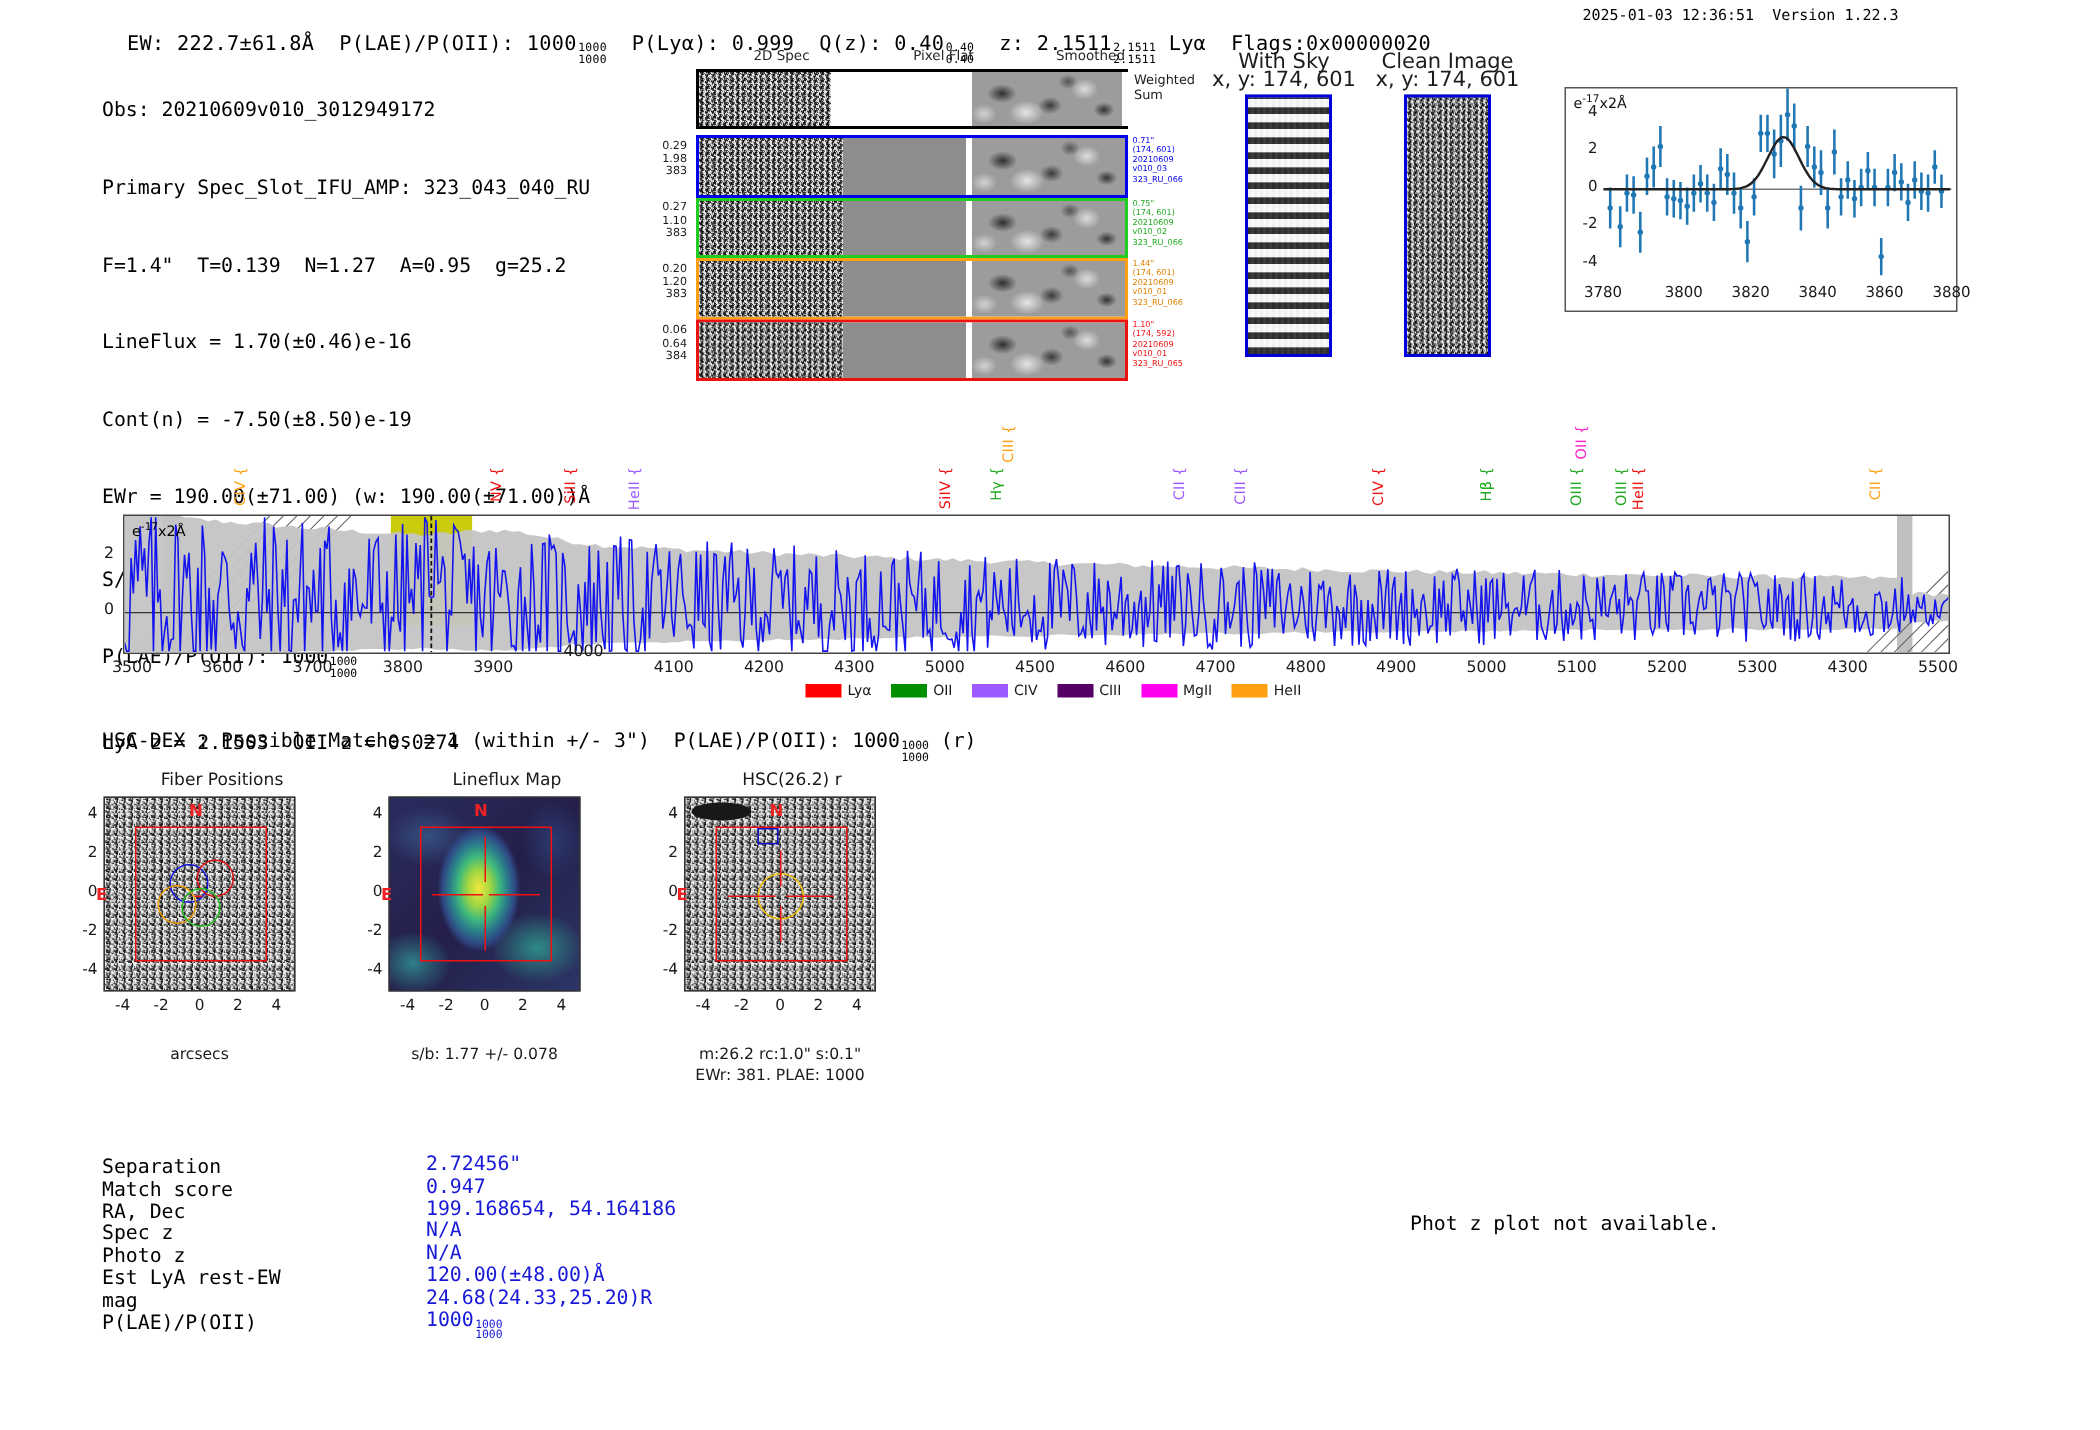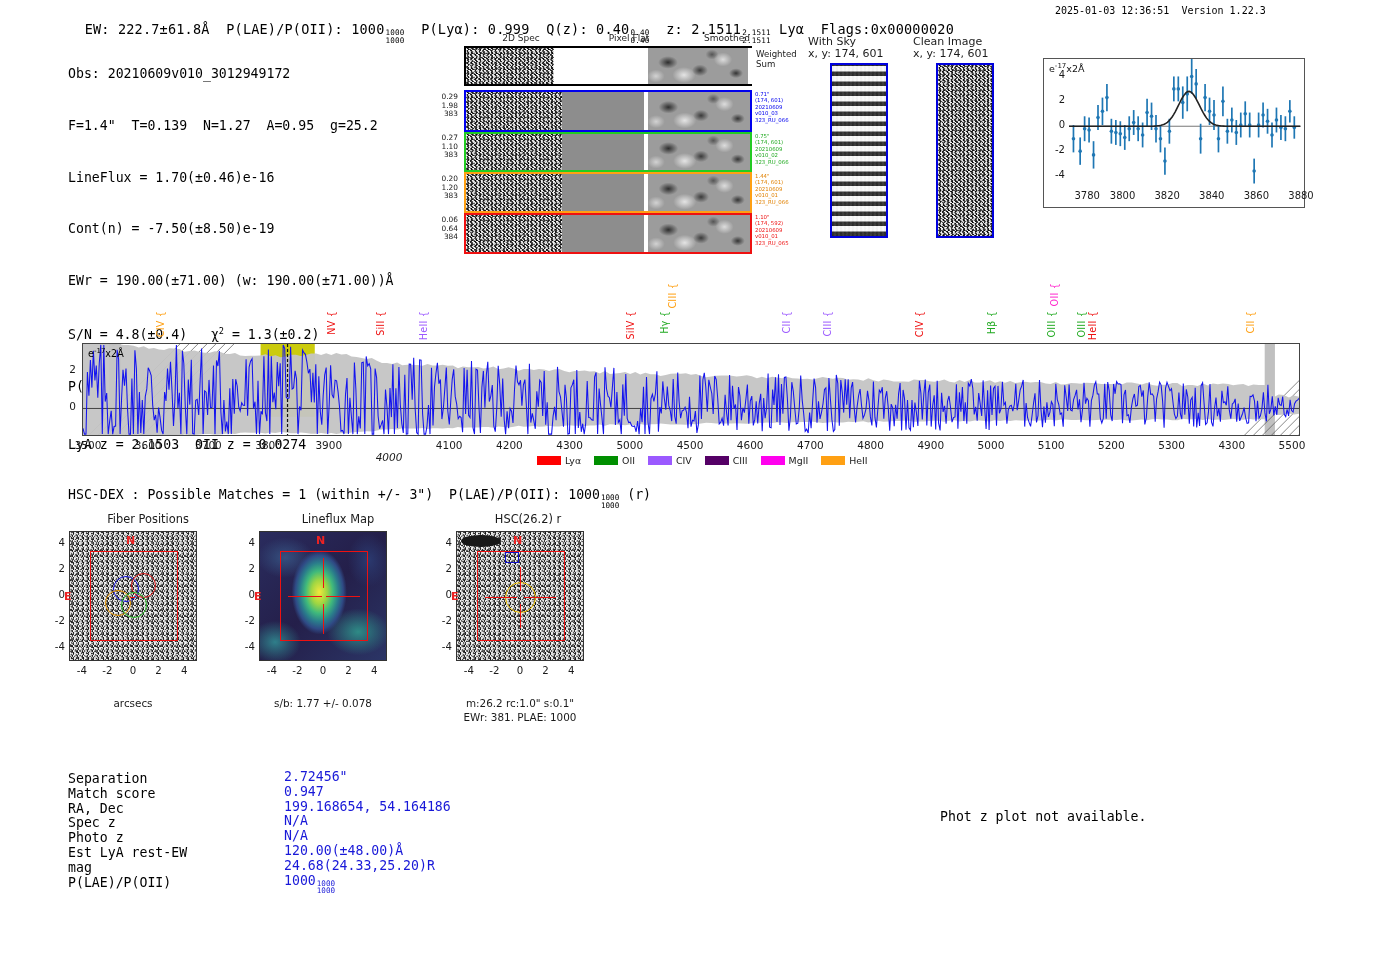--- a/index.html
+++ b/index.html
@@ -76,21 +76,21 @@
     font-size: 5.4px; line-height: 6.4px;
   }
   #wsum-label {
     position: absolute; font-family: "DejaVu Sans", sans-serif;
     font-size: 8.6px; line-height: 10px; color: #1c1c1c;
   }
 
   
   .cut-title {
     position: absolute; font-family: "DejaVu Sans", sans-serif;
-    font-size: 11px; line-height: 11.5px; text-align: left; color: #1c1c1c;
+    font-size: 14px; line-height: 11.5px; text-align: center; color: #1c1c1c;
   }
   .cut-box { position: absolute; border: 2px solid #0000dd; box-sizing: border-box; }
   .sky-stripes {
     background-color: #a8a8a8;
     background-image:
       repeating-linear-gradient(0deg, rgba(30,30,30,.82) 0 4px, rgba(255,255,255,.9) 5px 10px),
       repeating-linear-gradient(90deg, rgba(0,0,0,.30) 0 2px, rgba(255,255,255,.22) 2px 4px),
       repeating-linear-gradient(35deg, rgba(0,0,0,.18) 0 1px, rgba(255,255,255,.14) 1px 3px);
     background-size: auto, 4px 4px, 5px 5px;
   }
@@ -184,20 +184,21 @@
 </head>
 <body>
 
 <div class="abs mono" id="header-line">
   <span>EW: 222.7±61.8Å</span><span>  </span><span>P(LAE)/P(OII): 1000</span><span class="sup-sub"><span>1000</span><span>1000</span></span><span>  </span><span>P(Lyα): 0.999</span><span>  </span><span>Q(z): 0.40</span><span class="sup-sub"><span>0.40</span><span>0.40</span></span><span>  </span><span>z: 2.1511</span><span class="sup-sub"><span>2.1511</span><span>2.1511</span></span><span> </span><span>Lyα</span><span>  </span><span>Flags:0x00000020</span>
 </div>
 <div class="abs mono" id="header-timestamp">2025-01-03 12:36:51  Version 1.22.3</div>
 
 <div class="abs mono" id="info-block">
   <div class="ln">Obs: 20210609v010_3012949172</div>
+  <div class="ln">Primary Spec_Slot_IFU_AMP: 323_043_040_RU</div>
   <div class="ln">F=1.4"  T=0.139  N=1.27  A=0.95  g=25.2</div>
   <div class="ln">LineFlux = 1.70(±0.46)e-16</div>
   <div class="ln">Cont(n) = -7.50(±8.50)e-19</div>
   <div class="ln">EWr = 190.00(±71.00) (w: 190.00(±71.00))Å</div>
   <div class="ln"><span>S/N = 4.8(±0.4)   χ</span><sup style="font-size:8.6px">2</sup><span> = 1.3(±0.2)</span></div>
   <div class="ln"><span>P(LAE)/P(OII): 1000</span><span class="sup-sub"><span>1000</span><span>1000</span></span></div>
   <div class="ln">LyA z = 2.1503  OII z = 0.0274</div>
 </div>
 
 <div class="abs" id="twod-wrap">
@@ -412,21 +413,21 @@
       <line x1="251.3076923076923" y1="58.28571428571428" x2="251.3076923076923" y2="80.69387755102039" stroke="#1f77b4" stroke-width="1.7"></line>
       <circle cx="251.3076923076923" cy="69.48979591836734" r="1.8" fill="#1f77b4"></circle>
       <path d="M26.0,68.2 L27.6,68.2 L29.1,68.2 L30.7,68.2 L32.2,68.2 L33.8,68.2 L35.4,68.2 L36.9,68.2 L38.5,68.2 L40.1,68.2 L41.6,68.2 L43.2,68.2 L44.7,68.2 L46.3,68.2 L47.9,68.2 L49.4,68.2 L51.0,68.2 L52.5,68.2 L54.1,68.2 L55.7,68.2 L57.2,68.2 L58.8,68.2 L60.4,68.2 L61.9,68.2 L63.5,68.2 L65.0,68.2 L66.6,68.2 L68.2,68.2 L69.7,68.2 L71.3,68.2 L72.8,68.2 L74.4,68.2 L76.0,68.2 L77.5,68.2 L79.1,68.2 L80.7,68.2 L82.2,68.2 L83.8,68.2 L85.3,68.2 L86.9,68.2 L88.5,68.2 L90.0,68.2 L91.6,68.2 L93.1,68.2 L94.7,68.2 L96.3,68.2 L97.8,68.2 L99.4,68.2 L101.0,68.2 L102.5,68.2 L104.1,68.2 L105.6,68.2 L107.2,68.2 L108.8,68.2 L110.3,68.2 L111.9,68.1 L113.4,68.0 L115.0,67.8 L116.6,67.6 L118.1,67.3 L119.7,66.8 L121.3,66.2 L122.8,65.4 L124.4,64.3 L125.9,62.9 L127.5,61.1 L129.1,59.0 L130.6,56.6 L132.2,53.8 L133.7,50.8 L135.3,47.7 L136.9,44.5 L138.4,41.5 L140.0,38.7 L141.6,36.4 L143.1,34.7 L144.7,33.6 L146.2,33.4 L147.8,33.9 L149.4,35.2 L150.9,37.2 L152.5,39.7 L154.0,42.6 L155.6,45.7 L157.2,48.9 L158.7,52.0 L160.3,54.9 L161.9,57.5 L163.4,59.9 L165.0,61.8 L166.5,63.4 L168.1,64.7 L169.7,65.7 L171.2,66.5 L172.8,67.0 L174.3,67.4 L175.9,67.7 L177.5,67.9 L179.0,68.0 L180.6,68.1 L182.2,68.2 L183.7,68.2 L185.3,68.2 L186.8,68.2 L188.4,68.2 L190.0,68.2 L191.5,68.2 L193.1,68.2 L194.6,68.2 L196.2,68.2 L197.8,68.2 L199.3,68.2 L200.9,68.2 L202.5,68.2 L204.0,68.2 L205.6,68.2 L207.1,68.2 L208.7,68.2 L210.3,68.2 L211.8,68.2 L213.4,68.2 L214.9,68.2 L216.5,68.2 L218.1,68.2 L219.6,68.2 L221.2,68.2 L222.8,68.2 L224.3,68.2 L225.9,68.2 L227.4,68.2 L229.0,68.2 L230.6,68.2 L232.1,68.2 L233.7,68.2 L235.2,68.2 L236.8,68.2 L238.4,68.2 L239.9,68.2 L241.5,68.2 L243.1,68.2 L244.6,68.2 L246.2,68.2 L247.7,68.2 L249.3,68.2 L250.9,68.2 L252.4,68.2 L254.0,68.2 L255.5,68.2 L257.1,68.2 " fill="none" stroke="#222222" stroke-width="1.6"></path>
     </svg>
   <div id="lp-ticks">
       <div class="lp-ytick" style="left:4px;top:111.0408163265306px;width:18px;text-align:right;">-4</div>
       <div class="lp-ytick" style="left:4px;top:86.14285714285712px;width:18px;text-align:right;">-2</div>
       <div class="lp-ytick" style="left:4px;top:61.244897959183675px;width:18px;text-align:right;">0</div>
       <div class="lp-ytick" style="left:4px;top:36.346938775510196px;width:18px;text-align:right;">2</div>
       <div class="lp-ytick" style="left:4px;top:11.448979591836732px;width:18px;text-align:right;">4</div>
-      <div class="lp-xtick" style="left:12.92307692307692px;top:132px;width:44px;text-align:right;">3780</div>
+      <div class="lp-xtick" style="left:12.92307692307692px;top:132px;width:44px;text-align:left;">3780</div>
       <div class="lp-xtick" style="left:57.53846153846155px;top:132px;width:44px;text-align:center;">3800</div>
       <div class="lp-xtick" style="left:102.15384615384615px;top:132px;width:44px;text-align:center;">3820</div>
       <div class="lp-xtick" style="left:146.76923076923077px;top:132px;width:44px;text-align:center;">3840</div>
       <div class="lp-xtick" style="left:191.3846153846154px;top:132px;width:44px;text-align:center;">3860</div>
       <div class="lp-xtick" style="left:236px;top:132px;width:44px;text-align:center;">3880</div>
     </div>
 </div>
 
 <div class="abs" id="spec-wrap">
   <div id="spec-labels">
@@ -472,21 +473,21 @@
         <line x1="204.5348118811881" y1="0" x2="204.5348118811881" y2="91" stroke="#111" stroke-width="1.2" stroke-dasharray="3,2"></line>
       </svg>
   </div>
   <div style="position:absolute;left:6px;top:64px;font-family:'DejaVu Sans',sans-serif;font-size:9.6px;">e<sup style="font-size:7px">-17</sup>x2Å</div>
   <div id="spec-xticks">
       <div class="xtick-lbl" style="left:-13.98019801980198px;top:156px;">3500</div>
       <div class="xtick-lbl" style="left:46.21782178217822px;top:156px;">3600</div>
       <div class="xtick-lbl" style="left:106.41584158415841px;top:156px;">3700</div>
       <div class="xtick-lbl" style="left:166.6138613861386px;top:156px;">3800</div>
       <div class="xtick-lbl" style="left:226.81188118811883px;top:156px;">3900</div>
-      <div class="xtick-lbl" style="left:287.009900990099px;top:168px;font-style:italic;">4000</div>
+      <div class="xtick-lbl" style="left:287.009900990099px;top:145px;">4000</div>
       <div class="xtick-lbl" style="left:347.2079207920792px;top:156px;">4100</div>
       <div class="xtick-lbl" style="left:407.40594059405936px;top:156px;">4200</div>
       <div class="xtick-lbl" style="left:467.6039603960396px;top:156px;">4300</div>
       <div class="xtick-lbl" style="left:527.8019801980198px;top:156px;">5000</div>
       <div class="xtick-lbl" style="left:588px;top:156px;">4500</div>
       <div class="xtick-lbl" style="left:648.1980198019803px;top:156px;">4600</div>
       <div class="xtick-lbl" style="left:708.3960396039604px;top:156px;">4700</div>
       <div class="xtick-lbl" style="left:768.5940594059406px;top:156px;">4800</div>
       <div class="xtick-lbl" style="left:828.7920792079208px;top:156px;">4900</div>
       <div class="xtick-lbl" style="left:888.990099009901px;top:156px;">5000</div>

